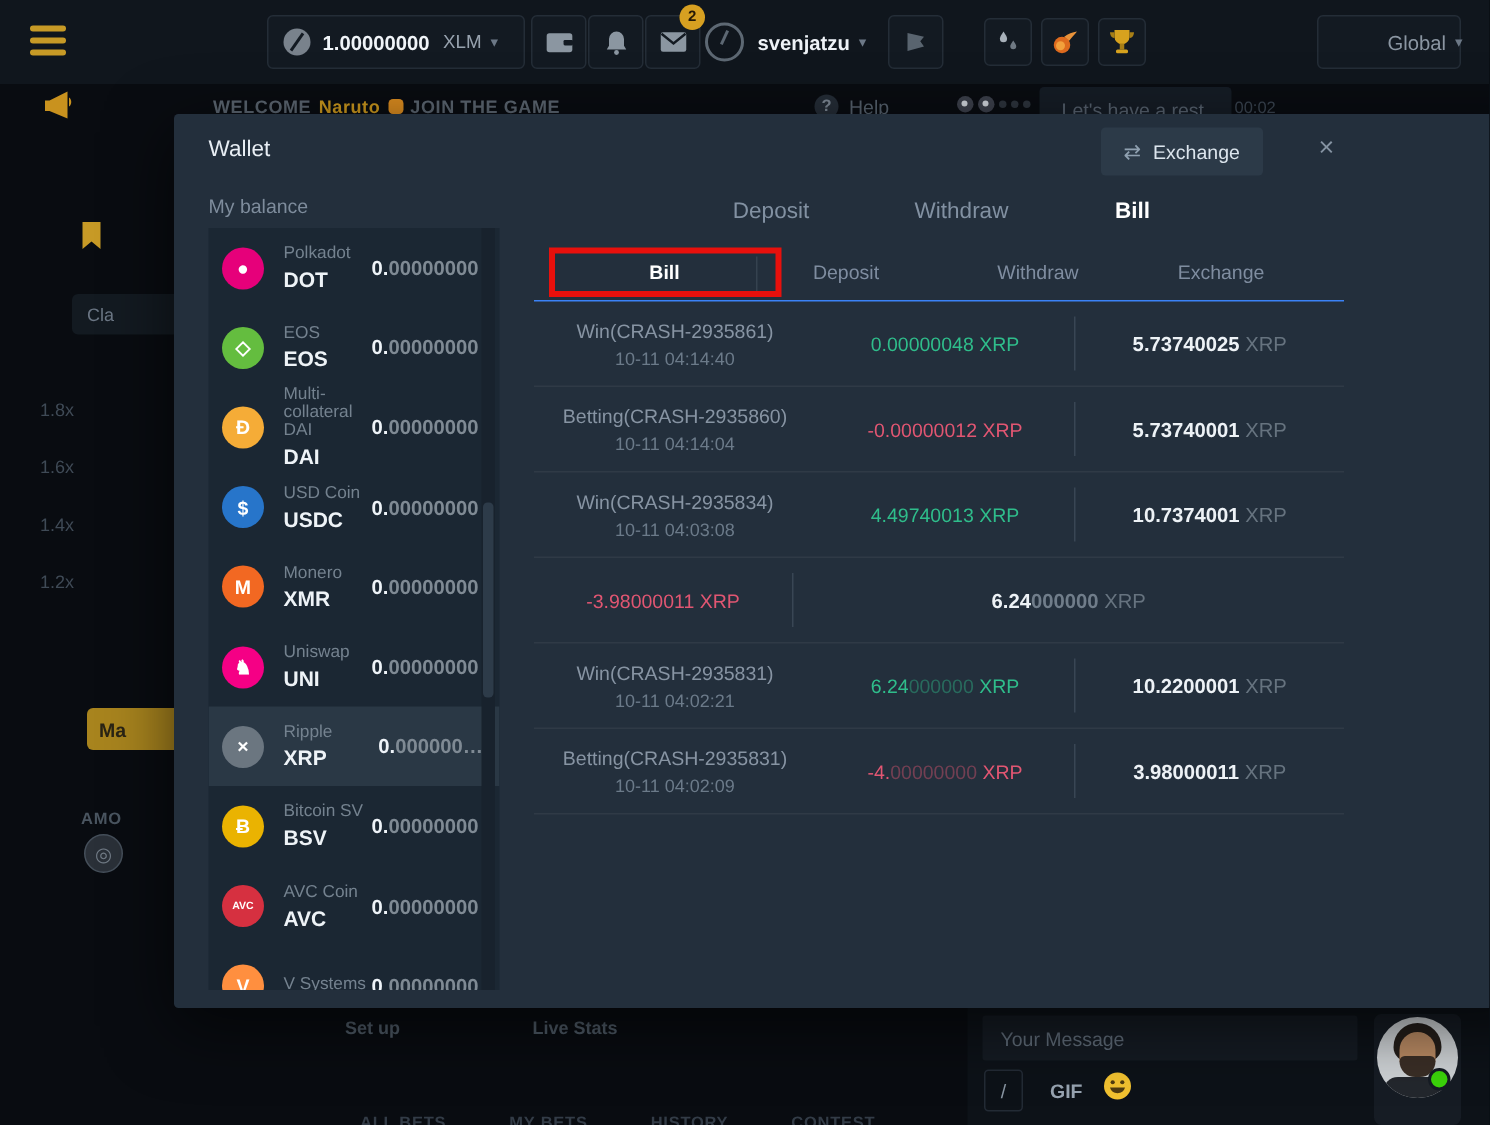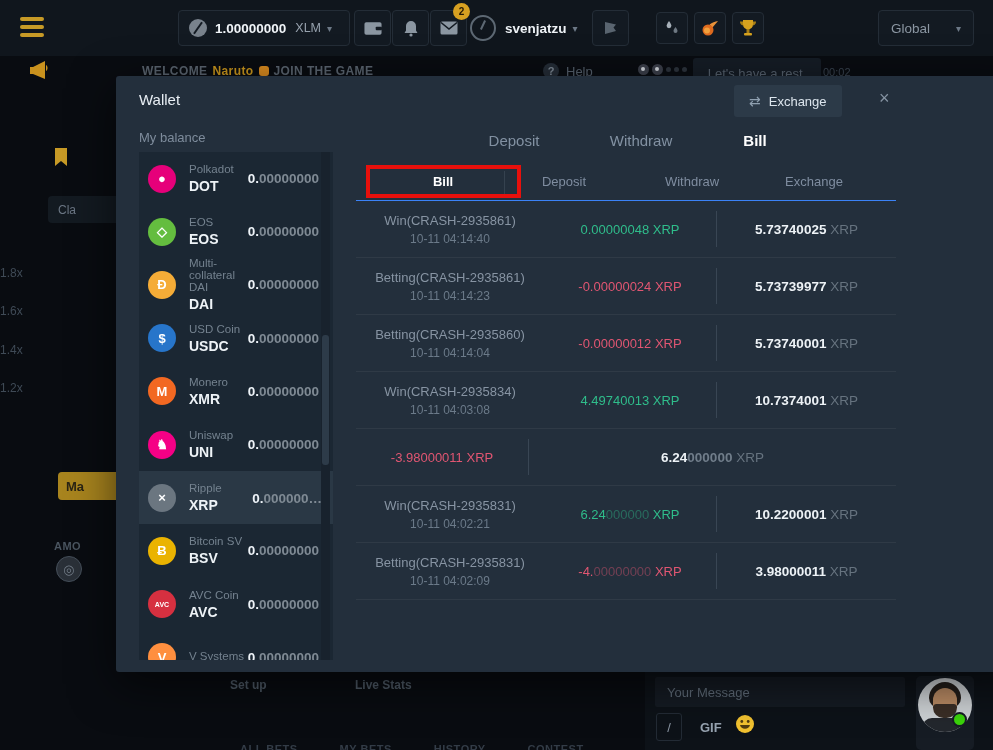--- a/index.html
+++ b/index.html
@@ -19,42 +19,42 @@
   .balance-cur { color:#97a2ae; font-size:12.5px; margin-left:9px; }
   .caret { color:#6c7886; font-size:10px; margin-left:6px; }
   .ico-btn { width:37px; justify-content:center; }
   .badge { position:absolute; left:22px; top:-8px; width:17px; height:17px; background:#d7a021; border-radius:50%; color:#241806; font-size:10px; font-weight:bold; display:flex; align-items:center; justify-content:center; }
   .user-menu { position:absolute; left:470px; top:10px; height:36px; display:flex; align-items:center; cursor:pointer; }
   .user-avatar { width:26px; height:26px; border-radius:50%; border:2px solid #5d6873; position:relative; }
   .user-avatar::after { content:""; position:absolute; left:10px; top:3px; width:2px; height:10px; background:#5d6873; transform:rotate(25deg); }
   .username { color:#eef2f6; font-weight:bold; font-size:13.5px; margin-left:9px; }
   .mini-btn { width:32px; height:32px; top:12px; justify-content:center; }
   .global-box { left:878px; width:96px; padding:0 12px; justify-content:space-between; }
-  .global-label { color:#8b96a2; font-size:13.5px; }
+  .global-label { color:#8b96a2; font-size:13.5px;margin-left:34px; }
 
   
   .banner-item { position:absolute; z-index:2; }
   .welcome { left:104px; top:64px; font-size:12px; font-weight:bold; color:#5a646f; letter-spacing:.4px; display:flex; align-items:center; gap:5px;margin-left:38px; }
   .welcome .gold { color:#c8951d; }
   .fox-dot { width:10px; height:10px; border-radius:3px; background:#d88a1f; }
   .help-wrap { left:543px; top:63px; display:flex; align-items:center; gap:7px; }
   .help-q { width:16px; height:16px; border-radius:50%; background:#242c36; color:#7b8692; font-size:11px; font-weight:bold; display:flex; align-items:center; justify-content:center; }
   .help-label { color:#55606c; font-size:13px; }
   .eyes-wrap { left:638px; top:64px; display:flex; align-items:center; gap:3px; }
   .eye { width:11px; height:11px; border-radius:50%; background:#3b3f4a; position:relative; }
   .eye::after { content:""; position:absolute; left:3px; top:3px; width:4px; height:4px; border-radius:50%; background:#cfd4da; }
   .dot3 { width:5px; height:5px; border-radius:50%; background:#2c333c; }
   .rest-chip { left:693px; top:58px; width:128px; height:30px; background:#151c25; border-radius:3px; color:#55606d; font-size:13px; display:flex; align-items:center; justify-content:center; }
   .timer { left:823px; top:66px; color:#39434f; font-size:11px; }
 
   
   .bg-item { position:absolute; z-index:1; }
   .bookmark { left:54px; top:148px; }
   .classic-chip { left:48px; top:196px; width:72px; height:27px; background:#131a21; border-radius:4px; color:#6b7684; font-size:12px; display:flex; align-items:center; padding-left:10px; }
-  .mult { width:76px; text-align:left; color:#3f4a56; font-size:12px; }
+  .mult { width:76px; text-align:center; color:#3f4a56; font-size:12px; }
   .max-chip { left:58px; top:472px; width:62px; height:28px; background:#a8841e; border-radius:4px; color:#2a2415; font-weight:bold; font-size:13px; display:flex; align-items:center; padding-left:8px; }
   .amo-label { left:54px; top:540px; color:#4a5560; font-size:11px; font-weight:bold; letter-spacing:.5px; }
   .bg-coin { left:56px; top:556px; width:26px; height:26px; border-radius:50%; background:#2a3038; border:1px solid #454f5a; color:#737d88; font-size:13px; display:flex; align-items:center; justify-content:center; }
 
   
   .setup-label { left:230px; top:678px; color:#4e5a66; font-size:12px; font-weight:bold; }
   .livestats-label { left:355px; top:678px; color:#4e5a66; font-size:12px; font-weight:bold; }
   .bottom-tabs { left:240px; top:743px; display:flex; gap:42px; color:#333c47; font-size:11px; font-weight:bold; letter-spacing:.5px; }
   .chat-panel { position:absolute; left:645px; top:672px; width:348px; height:78px; background:#0d1218; z-index:1; }
   .msg-input { position:absolute; left:10px; top:5px; width:250px; height:30px; background:#151b23; border:none; border-radius:2px; color:#aab6c2; font-size:13px; padding-left:12px; outline:none; font-family:"Liberation Sans",sans-serif; }
@@ -397,29 +397,20 @@
     <div class="tcol-label">
       <div class="tlabel">Win(CRASH-2935861)</div>
       <div class="ttime">10-11 04:14:40</div>
     </div>
     <div class="tcol-amt pos"><span class="ab">0.00000048</span><span class="ad dim"></span><span class="ac"> XRP</span></div>
     <i class="vdiv"></i>
     <div class="tcol-bal"><span class="bb2">5.73740025</span><span class="bd2"></span><span class="bc2"> XRP</span></div>
   </div>
         <div class="tx-row">
     <div class="tcol-label">
-      <div class="tlabel">Betting(CRASH-2935861)</div>
-      <div class="ttime">10-11 04:14:23</div>
-    </div>
-    <div class="tcol-amt neg"><span class="ab">-0.00000024</span><span class="ad dim"></span><span class="ac"> XRP</span></div>
-    <i class="vdiv"></i>
-    <div class="tcol-bal"><span class="bb2">5.73739977</span><span class="bd2"></span><span class="bc2"> XRP</span></div>
-  </div>
-        <div class="tx-row">
-    <div class="tcol-label">
       <div class="tlabel">Betting(CRASH-2935860)</div>
       <div class="ttime">10-11 04:14:04</div>
     </div>
     <div class="tcol-amt neg"><span class="ab">-0.00000012</span><span class="ad dim"></span><span class="ac"> XRP</span></div>
     <i class="vdiv"></i>
     <div class="tcol-bal"><span class="bb2">5.73740001</span><span class="bd2"></span><span class="bc2"> XRP</span></div>
   </div>
         <div class="tx-row">
     <div class="tcol-label">
       <div class="tlabel">Win(CRASH-2935834)</div>

